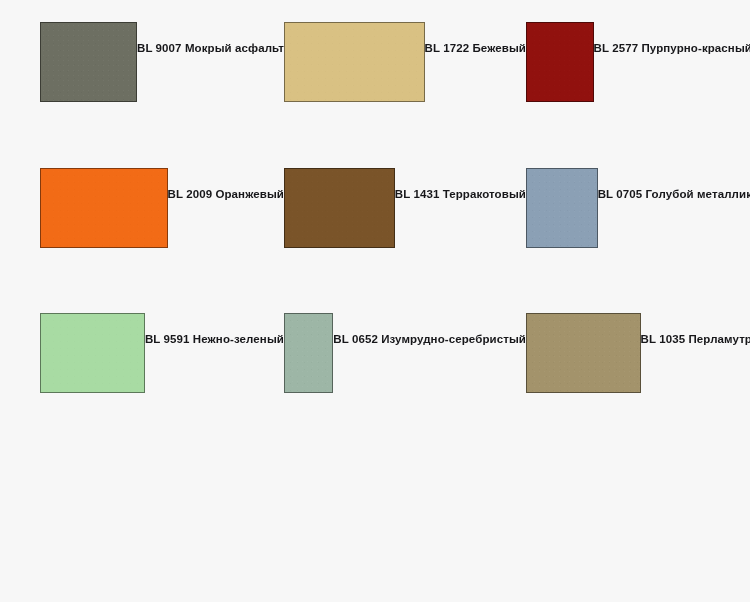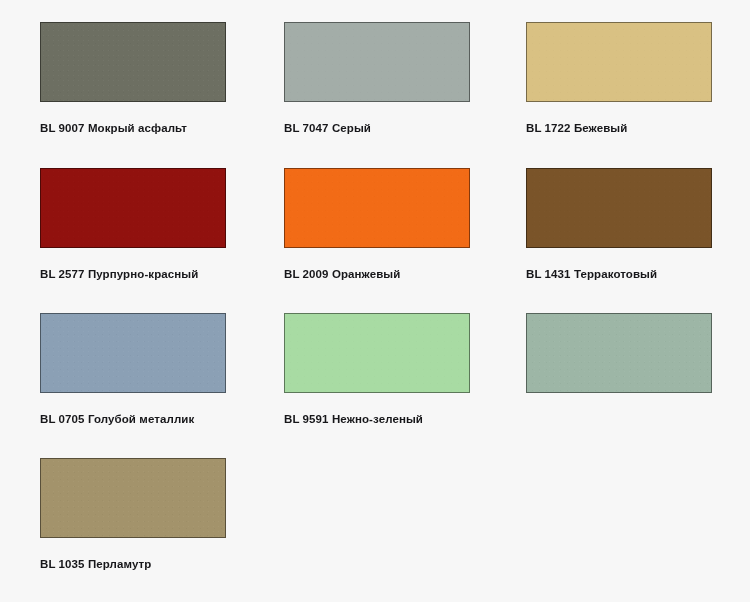--- a/index.html
+++ b/index.html
@@ -18,21 +18,21 @@
     display: grid;
     grid-template-columns: 244px 242px 226px;
     grid-template-rows: 146px 145px 145px 160px;
     padding-left: 40px;
     padding-top: 22px;
     box-sizing: border-box;
   }
 
   .swatch-cell {
     display: flex;
-    flex-direction: column;
+    flex-direction: row;
     align-items: flex-start;
   }
 
   .swatch-chip {
     width: 186px;
     height: 80px;
     box-sizing: border-box;
     border: 1px solid rgba(0, 0, 0, 0.45);
     position: relative;
     overflow: hidden;
@@ -67,24 +67,20 @@
 </style>
 </head>
 <body>
 
 <div id="palette-grid">
     <div class="swatch-cell">
       <div class="swatch-chip" title="BL 9007 Мокрый асфальт" style="background-color: rgb(109, 111, 98);"></div>
       <div class="swatch-label">BL 9007 Мокрый асфальт</div>
     </div>
     <div class="swatch-cell">
-      <div class="swatch-chip matte" title="BL 7047 Серый" style="background-color: rgb(163, 173, 168);"></div>
-      <div class="swatch-label">BL 7047 Серый</div>
-    </div>
-    <div class="swatch-cell">
       <div class="swatch-chip matte" title="BL 1001 Бежевый" style="background-color: rgb(217, 193, 131);"></div>
       <div class="swatch-label">BL 1722 Бежевый</div>
     </div>
     <div class="swatch-cell">
       <div class="swatch-chip matte" title="BL 3004 Пурпурно-красный" style="background-color: rgb(145, 17, 14);"></div>
       <div class="swatch-label">BL 2577 Пурпурно-красный</div>
     </div>
     <div class="swatch-cell">
       <div class="swatch-chip matte" title="BL 2009 Оранжевый" style="background-color: rgb(242, 107, 22);"></div>
       <div class="swatch-label">BL 2009 Оранжевый</div>
@@ -96,18 +92,19 @@
     <div class="swatch-cell">
       <div class="swatch-chip" title="BL 0705 Голубой металлик" style="background-color: rgb(139, 160, 181);"></div>
       <div class="swatch-label">BL 0705 Голубой металлик</div>
     </div>
     <div class="swatch-cell">
       <div class="swatch-chip matte" title="BL 6019 Нежно-зеленый" style="background-color: rgb(168, 219, 163);"></div>
       <div class="swatch-label">BL 9591 Нежно-зеленый</div>
     </div>
     <div class="swatch-cell">
       <div class="swatch-chip" title="BL 0652 Изумрудно-серебристый" style="background-color: rgb(157, 182, 166);"></div>
+      <div class="swatch-label">BL 0652 Изумрудно-серебристый</div>
     </div>
     <div class="swatch-cell">
       <div class="swatch-chip" title="BL 1035 Перламутр" style="background-color: rgb(163, 147, 107);"></div>
       <div class="swatch-label">BL 1035 Перламутр</div>
     </div>
   </div>
 
 </body></html>

